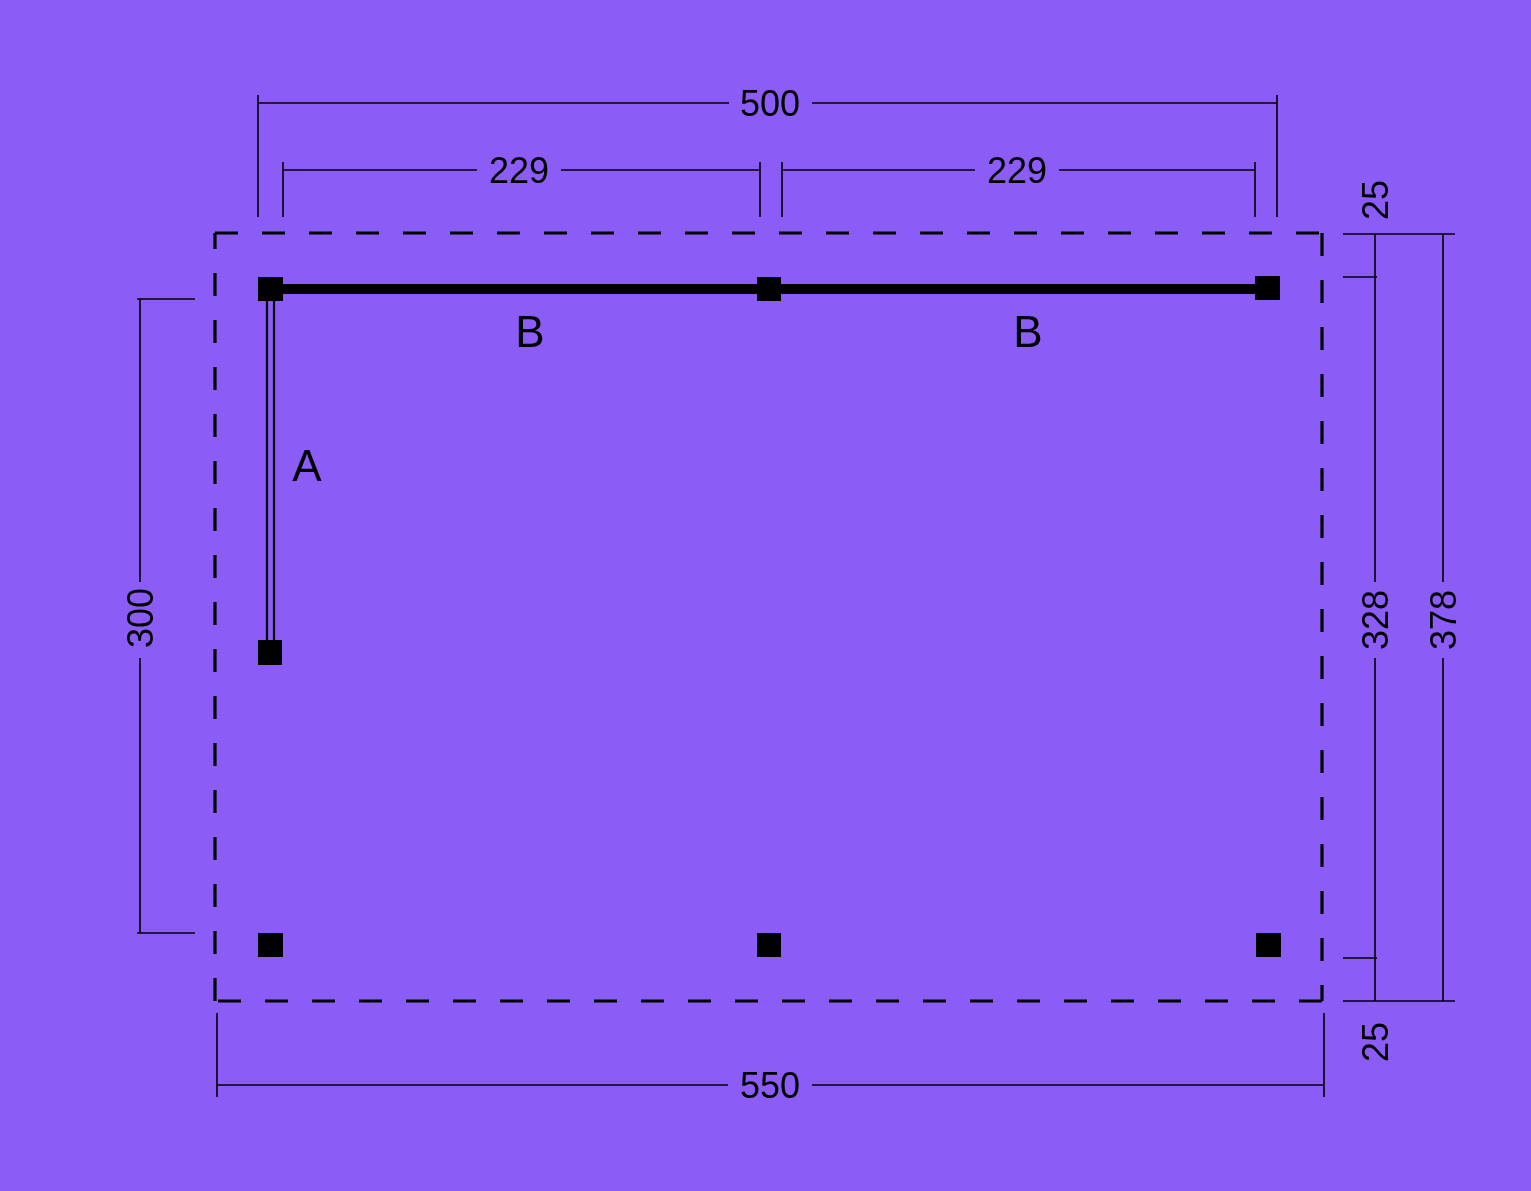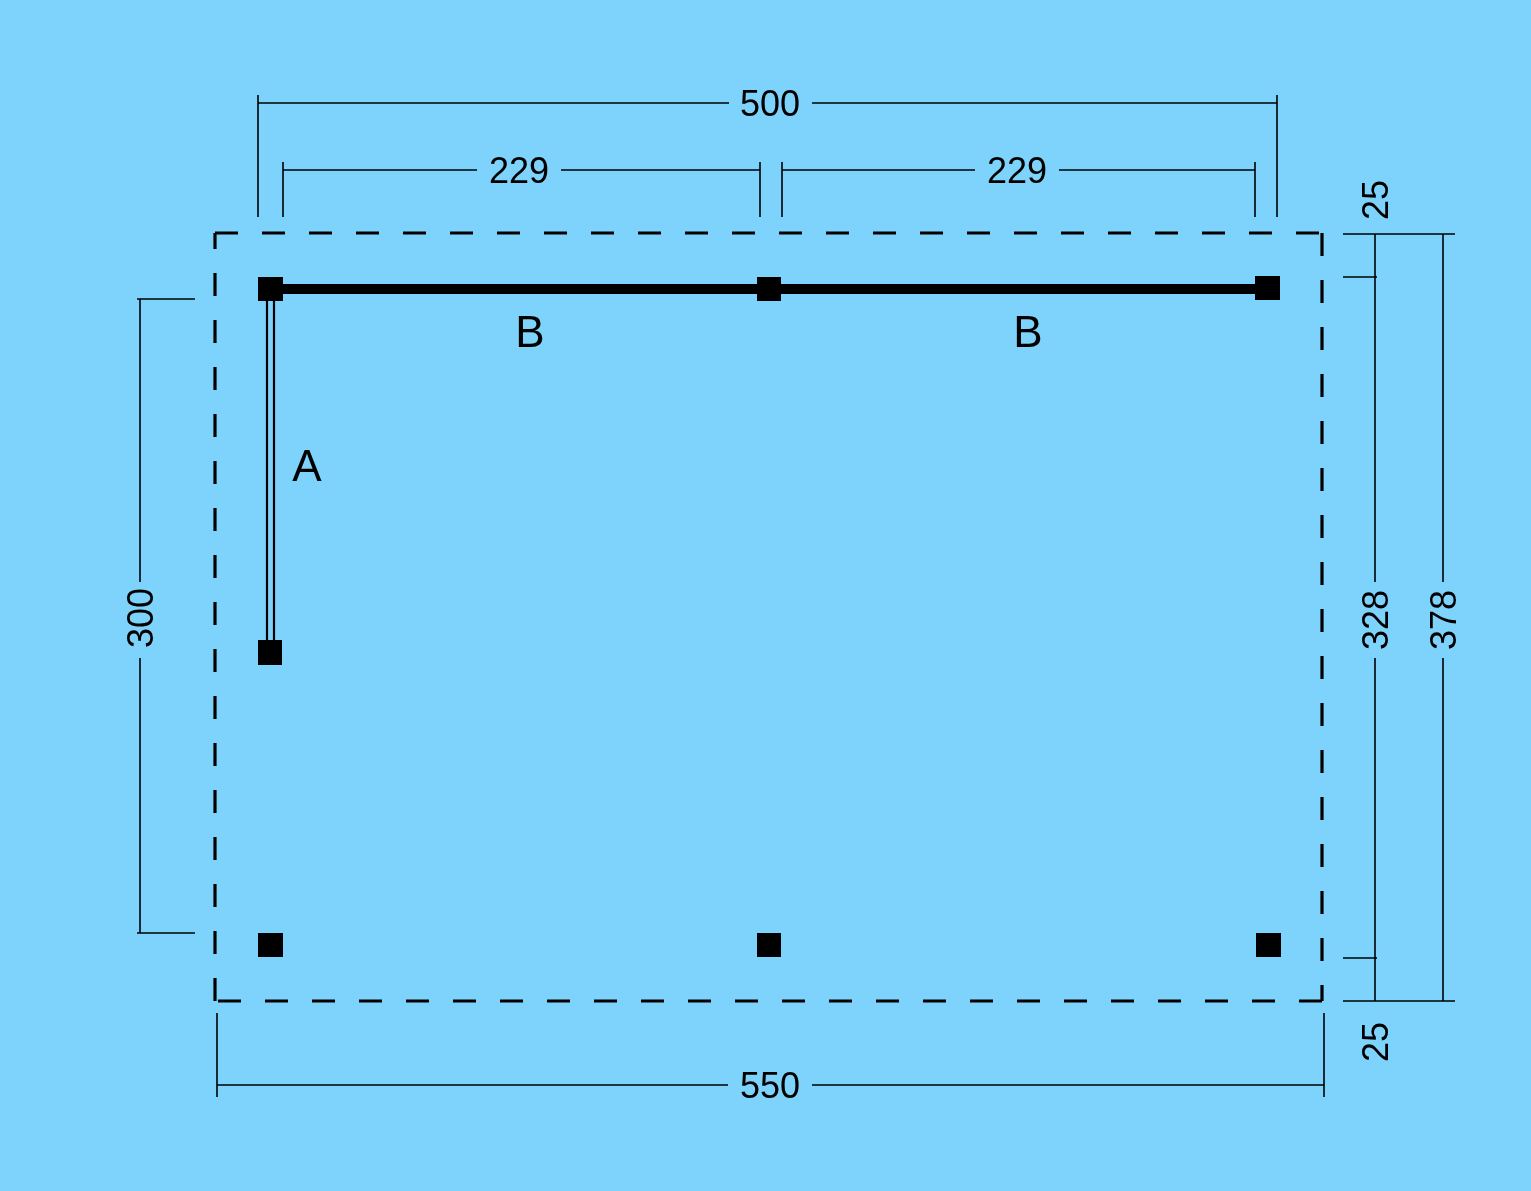--- a/index.html
+++ b/index.html
@@ -4,21 +4,21 @@
 <style>
   html, body {
     margin: 0;
     padding: 0;
     background: #ffffff;
   }
   .canvas {
     position: relative;
     width: 1531px;
     height: 1191px;
-    background: #7dd3fc;
+    background: #8b5cf6;
     font-family: "Liberation Sans", "DejaVu Sans", sans-serif;
   }
   svg { display: block; }
   .thin  { stroke: #000000; stroke-width: 1.6; fill: none; }
   .dashed { stroke: #000000; stroke-width: 3.2; fill: none; stroke-dasharray: 23 24; }
   .beam  { stroke: #000000; stroke-width: 10; fill: none; }
   .wall  { stroke: #000000; stroke-width: 2.2; fill: none; }
   .post  { fill: #000000; stroke: none; }
   .dim-text {
     font-family: "Liberation Sans", "DejaVu Sans", sans-serif;

